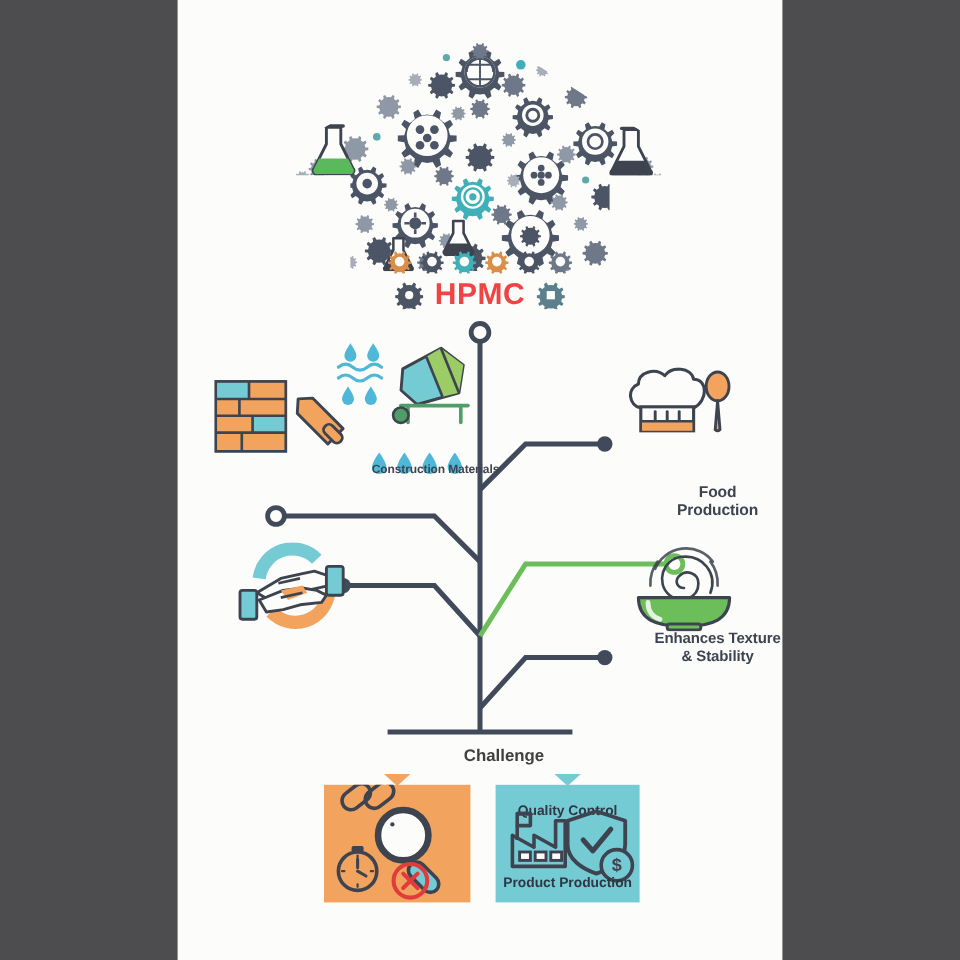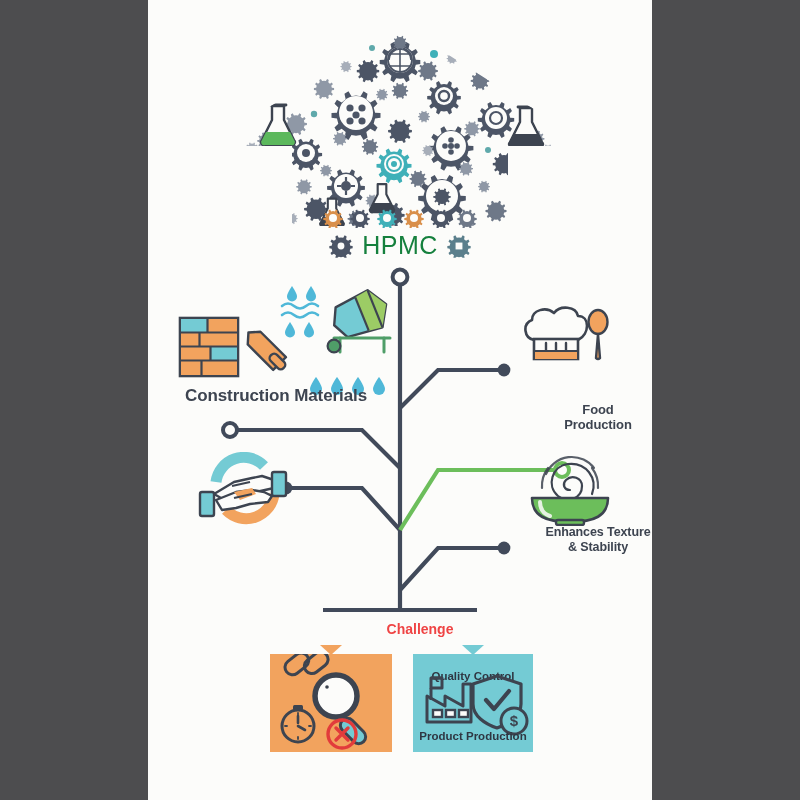--- a/index.html
+++ b/index.html
@@ -22,38 +22,38 @@
   .label{
     position:absolute;
     color:#3d4450;
     font-family:"Liberation Sans", sans-serif;
     font-weight:700;
     text-align:center;
     line-height:1.18;
     white-space:pre-line;
     letter-spacing:-0.1px;
   }
-  .lbl-construction{left:-12px;top:386px;width:280px;font-size:17px;}
+  .lbl-construction{left:-12px;top:386px;width:280px;font-size:10px;text-align:right;}
   .lbl-water{left:215px;top:358px;width:190px;font-size:13px;}
   .lbl-food{left:360px;top:370px;width:180px;font-size:13px;margin-top:32px;}
   .lbl-adhesion{left:0px;top:528px;width:260px;font-size:12.5px;}
   .lbl-texture{left:330px;top:525px;width:240px;font-size:12.5px;}
 
   .hpmc-wrap{
     position:absolute;left:0;top:231px;width:504px;
     display:flex;align-items:center;justify-content:center;gap:9px;
   }
   .hpmc-text{
-    font-size:25px;font-weight:400;color:#15803d;letter-spacing:0.5px;
+    font-size:25px;font-weight:700;color:#ef4444;letter-spacing:0.5px;
     font-family:"Liberation Sans", sans-serif;
   }
 
   
   .cap{
-    position:absolute;font-size:14px;font-weight:700;color:#ef4444;
+    position:absolute;font-size:14px;font-weight:700;color:#404040;
     text-align:center;
   }
   .cap-challenge{left:182px;top:621px;width:180px;}
   .cap-benefit{left:300px;top:621px;width:180px;}
 
   .box{
     position:absolute;
   }
   .box-body{
     position:absolute;left:0;top:9px;width:100%;height:100%;

